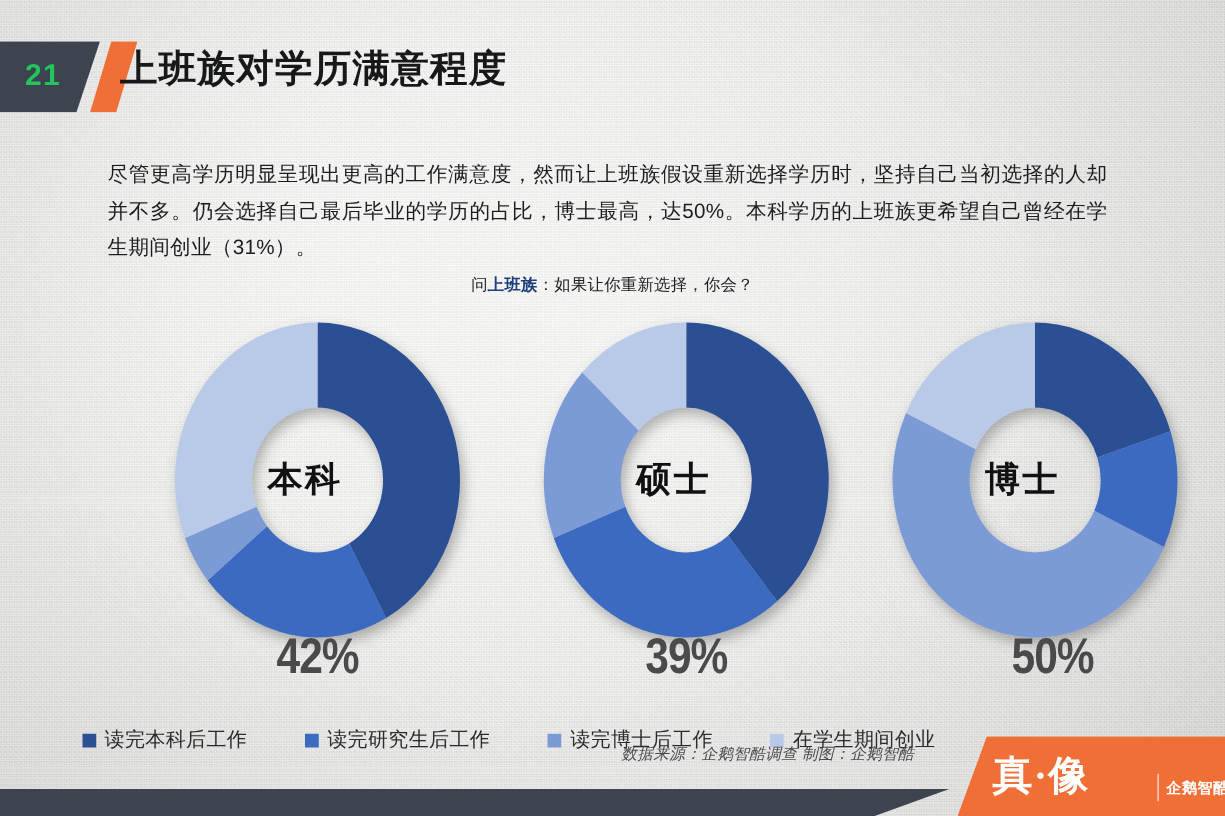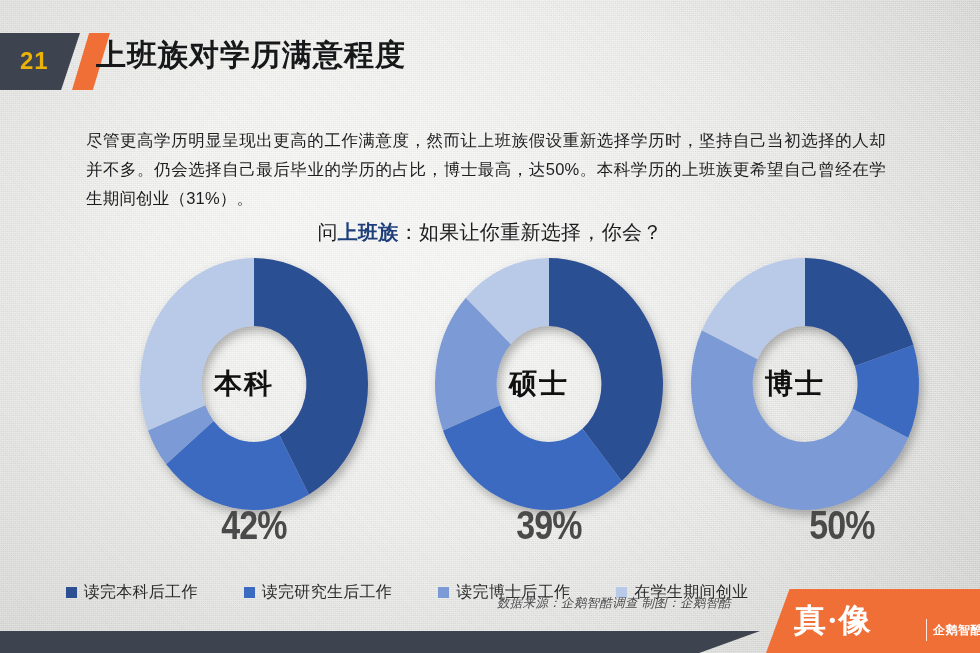--- a/index.html
+++ b/index.html
@@ -29,21 +29,21 @@
 
   
   #header{position:absolute;left:0;top:33px;height:57px;width:100%;}
   #num-badge{
     position:absolute;left:-6px;top:0;width:86px;height:57px;
     background:#3d444f;
     clip-path:polygon(0 0, 100% 0, 78% 100%, 0 100%);
     display:flex;align-items:center;
   }
   #num-badge span{
-    color:#eab308;font-size:24px;font-weight:bold;letter-spacing:1px;
+    color:#22c55e;font-size:24px;font-weight:bold;letter-spacing:1px;
     margin-left:26px;margin-top:-1px;
   }
   #slash{
     position:absolute;left:72px;top:0;width:38px;height:57px;
     background:#ef6f37;
     clip-path:polygon(45% 0, 100% 0, 55% 100%, 0 100%);
   }
   #title{
     position:absolute;left:96px;top:2px;
     font-size:30px;font-weight:bold;color:#17181a;letter-spacing:1px;
@@ -52,21 +52,21 @@
 
   
   #para{
     position:absolute;left:86px;top:126px;width:800px;
     font-size:16.5px;line-height:29px;color:#1d1d1f;
     text-align:justify;letter-spacing:.2px;
   }
   
   #question{
     position:absolute;left:0;top:219px;width:980px;text-align:center;
-    font-size:20px;color:#1d1d1f;letter-spacing:.3px;
+    font-size:13px;color:#1d1d1f;letter-spacing:.3px;
   }
   #question b{color:#1f3f7a;font-weight:bold;}
 
   
   #donuts{position:absolute;left:0;top:258px;width:869px;height:252px;}
   .donut-wrap{position:absolute;top:0;width:248px;height:252px;}
   .donut{
     position:absolute;left:10px;top:0;width:228px;height:252px;
   }
   .donut svg{display:block;overflow:visible;}
@@ -180,21 +180,21 @@
             <g filter="url(#sh1)">
               <path d="M 114 0 A 114 126 0 0 1 186.66633483135064 223.08466858974944 L 147.4265140224213 170.65894755128474 A 52.440000000000005 57.96 0 0 0 114 68.03999999999999 Z" fill="#2c4f93"></path>
               <path d="M 186.66633483135064 223.08466858974944 A 114 126 0 0 1 8.005480608739333 172.3836936382694 L 65.24252108002008 147.33649907360393 A 52.440000000000005 57.96 0 0 0 147.4265140224213 170.65894755128474 Z" fill="#3a6bc0"></path>
               <path d="M 8.005480608739333 172.3836936382694 A 114 126 0 0 1 30.897576473959063 39.74706465298526 L 75.77288517802117 86.32364974037321 A 52.440000000000005 57.96 0 0 0 65.24252108002008 147.33649907360393 Z" fill="#7b9ad6"></path>
               <path d="M 30.897576473959063 39.74706465298526 A 114 126 0 0 1 113.99999999999999 0 L 113.99999999999999 68.03999999999999 A 52.440000000000005 57.96 0 0 0 75.77288517802117 86.32364974037321 Z" fill="#b9cae8"></path>
             </g>
           </svg>
         </div>
         <div class="donut-label">硕士</div>
       </div>
-      <div class="donut-wrap" style="left: 681px;">
+      <div class="donut-wrap" style="left: 704px;">
         <div class="donut">
           <svg width="228" height="252" viewBox="0 0 228 252">
             <defs>
               <filter id="sh2" x="-25%" y="-25%" width="160%" height="160%">
                 <feDropShadow dx="3" dy="5" stdDeviation="5" flood-color="#5a5a5a" flood-opacity=".45"></feDropShadow>
               </filter>
             </defs>
             <g filter="url(#sh2)">
               <path d="M 114 0 A 114 126 0 0 1 222.42044285764752 87.06385870875663 L 163.87340371451785 108.08937500602805 A 52.440000000000005 57.96 0 0 0 114 68.03999999999999 Z" fill="#2c4f93"></path>
               <path d="M 222.42044285764752 87.06385870875663 A 114 126 0 0 1 217.15028398112622 179.64819073719912 L 161.44913063131807 150.6781677391116 A 52.440000000000005 57.96 0 0 0 163.87340371451785 108.08937500602805 Z" fill="#3a6bc0"></path>

